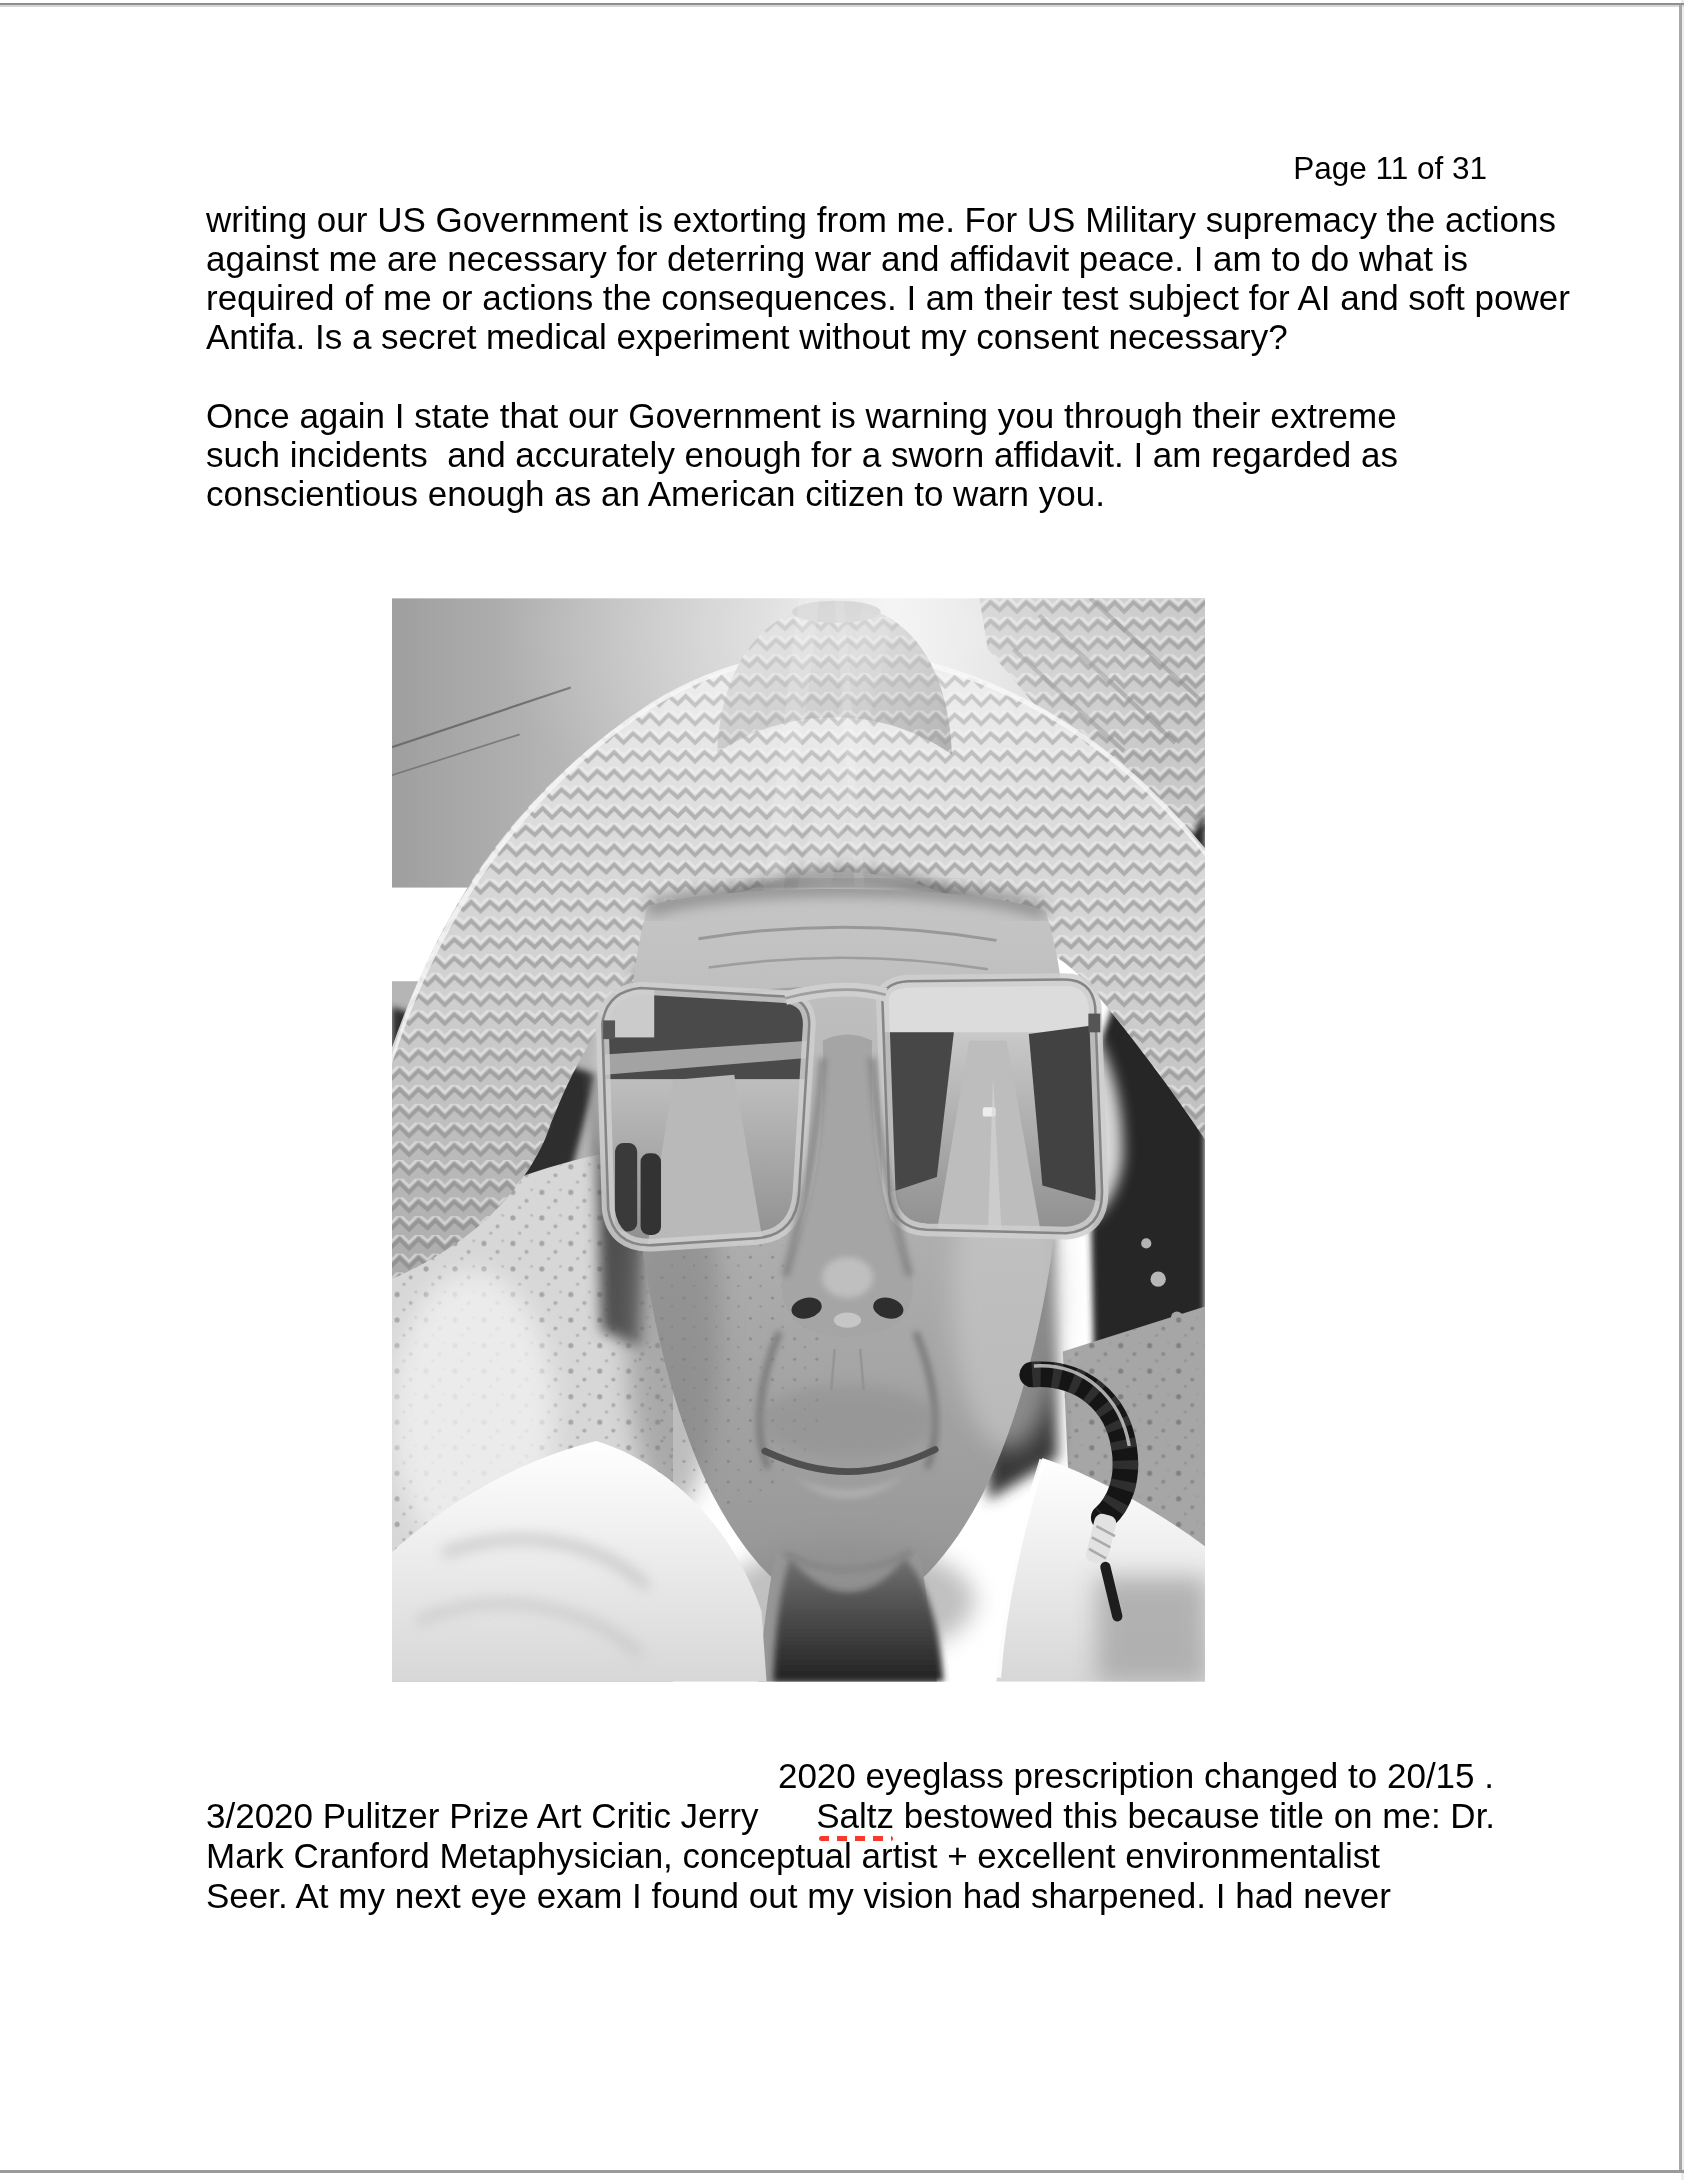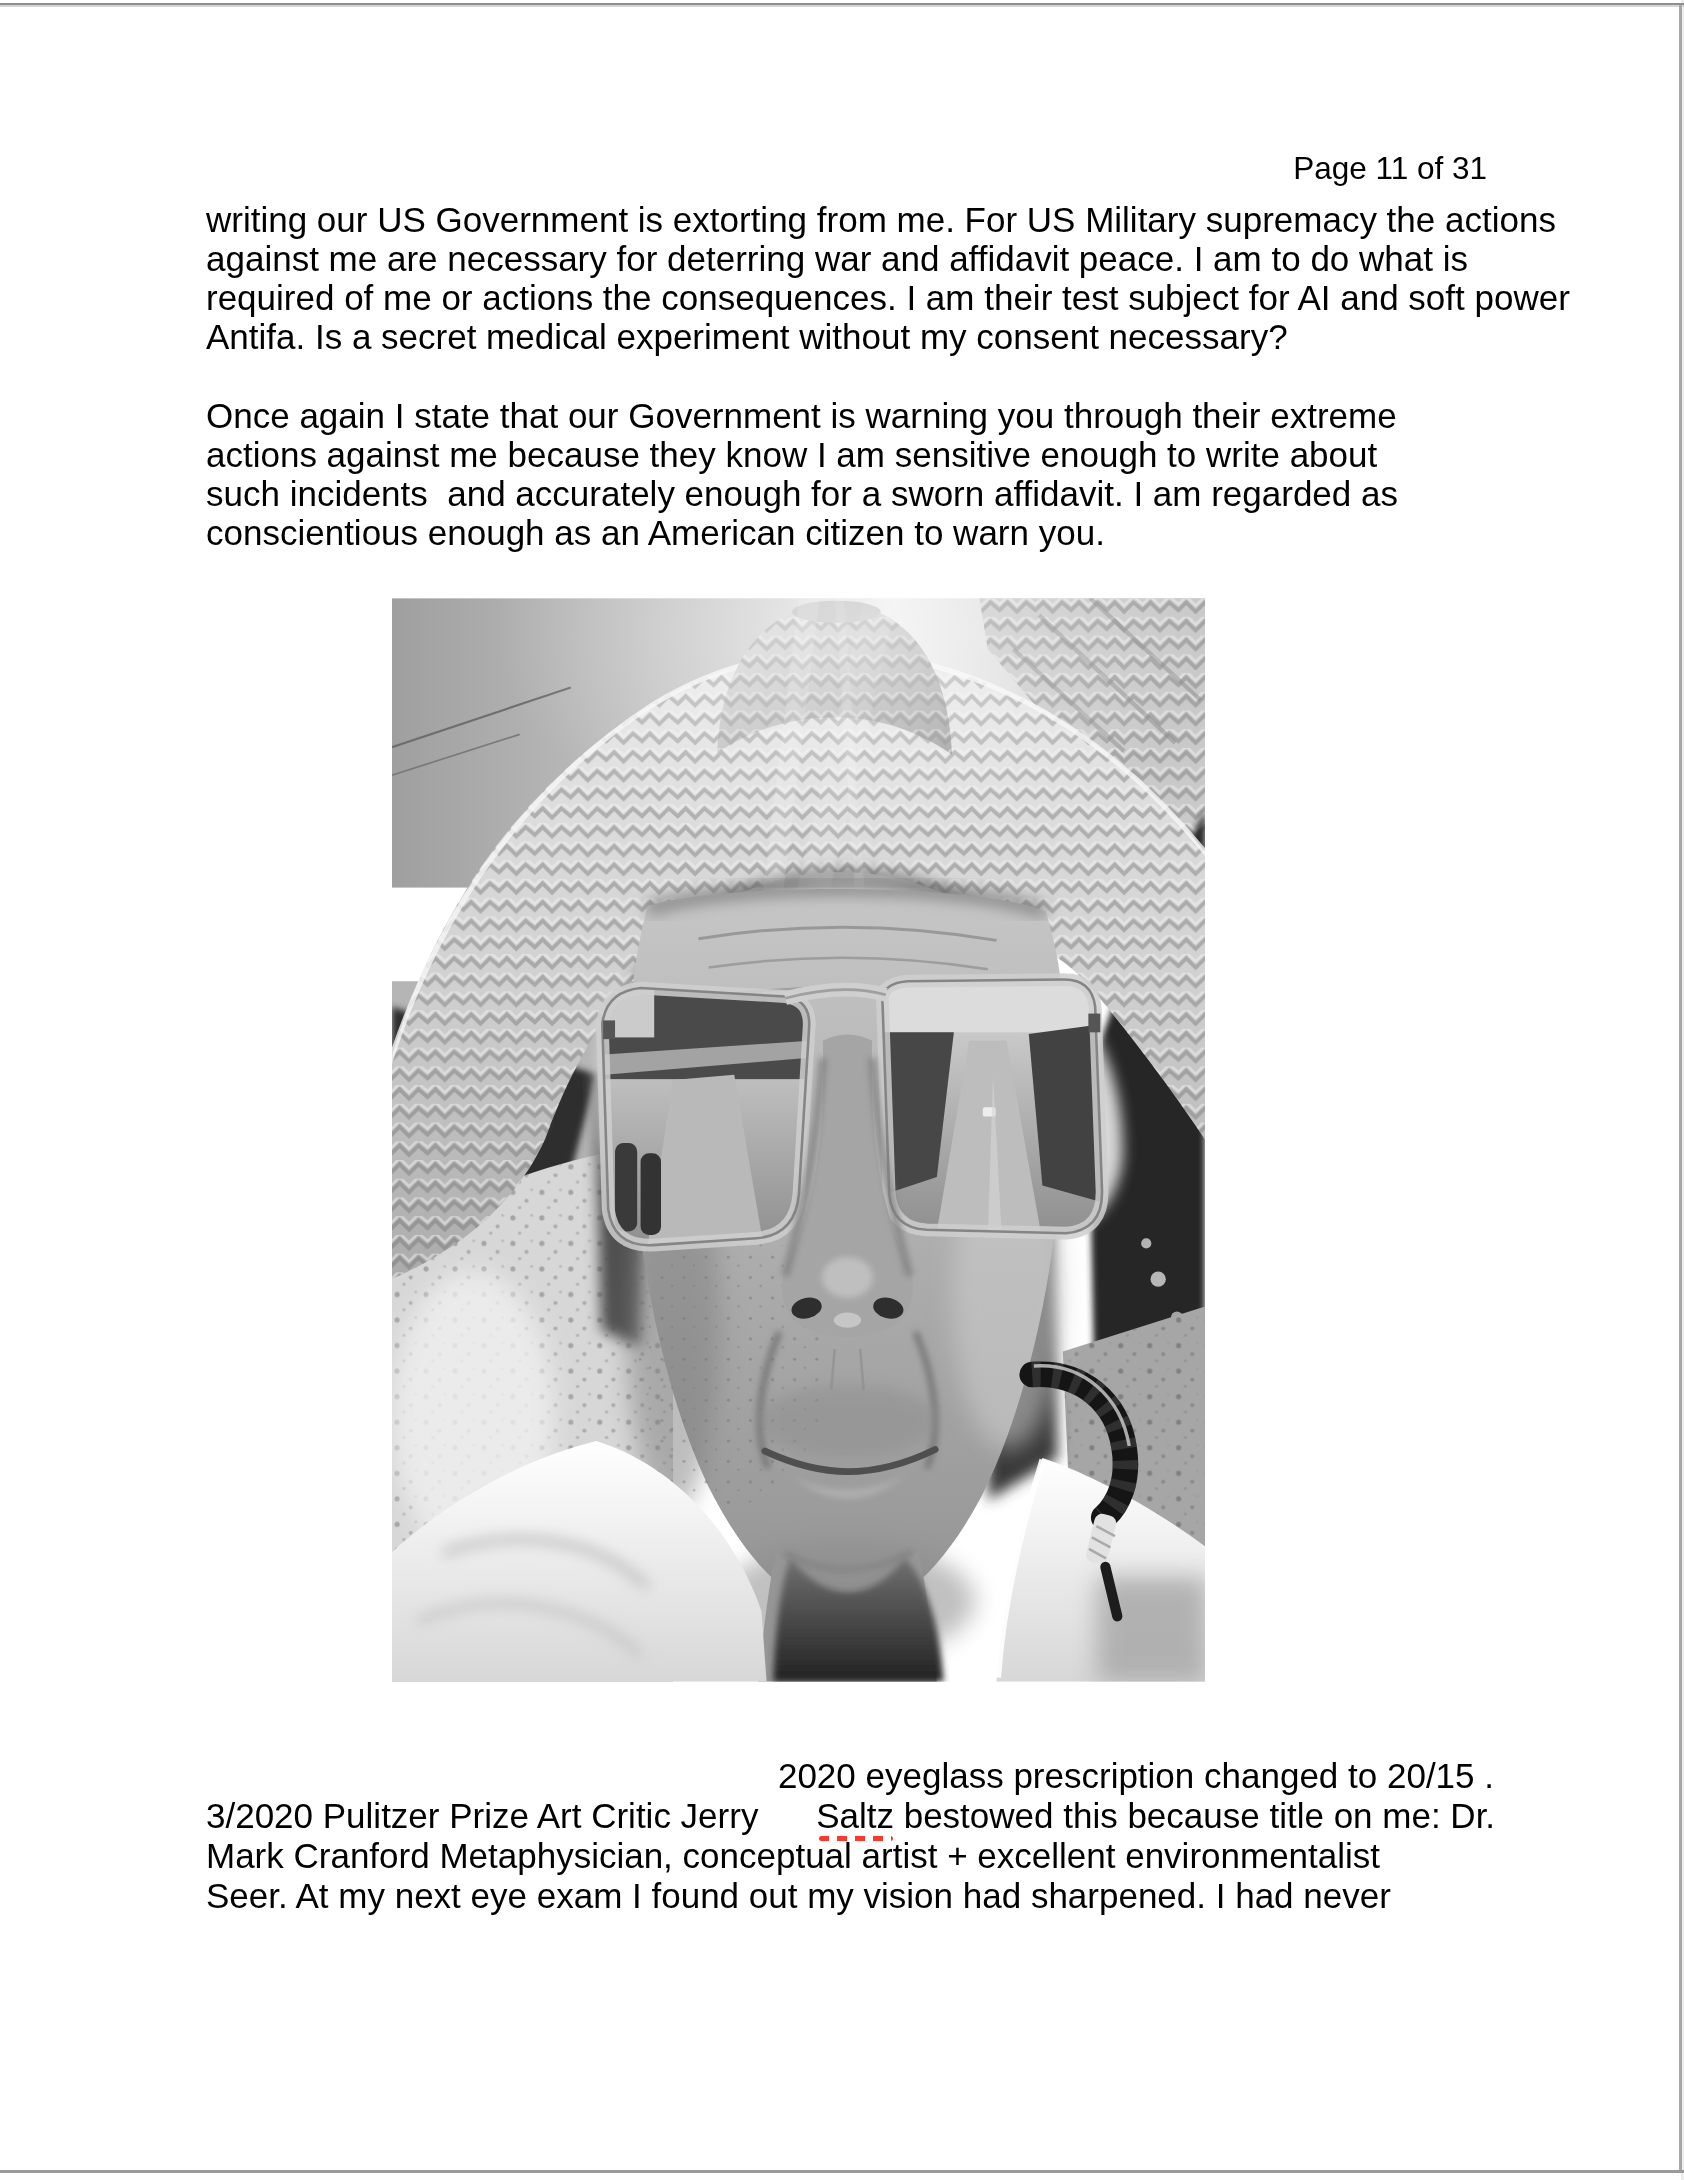--- a/index.html
+++ b/index.html
@@ -37,21 +37,20 @@
 
   <div id="para1" class="bodyblock">
     <div class="pline">writing our US Government is extorting from me. For US Military supremacy the actions</div>
     <div class="pline">against me are necessary for deterring war and affidavit peace. I am to do what is</div>
     <div class="pline">required of me or actions the consequences. I am their test subject for AI and soft power</div>
     <div class="pline">Antifa. Is a secret medical experiment without my consent necessary?</div>
   </div>
 
   <div id="para2" class="bodyblock">
     <div class="pline">Once again I state that our Government is warning you through their extreme</div>
-    <div class="pline">actions against me because they know I am sensitive enough to write about</div>
     <div class="pline">such incidents  and accurately enough for a sworn affidavit. I am regarded as</div>
     <div class="pline">conscientious enough as an American citizen to warn you.</div>
   </div>
 
   <div id="photo-wrap">
     <svg width="813" height="1084" viewBox="0 0 955 1273" xmlns="http://www.w3.org/2000/svg" role="img" aria-label="Black-and-white selfie of an older man wearing a wide-brim woven straw sombrero and clear-framed sunglasses that reflect a tree-lined road; white open-collar shirt, black cord on right shoulder; sunlit gravel road and bushes behind his left side, dark foliage behind his right">
       <defs>
         <linearGradient id="gSky" x1="0" y1="0" x2="1" y2="0">
           <stop offset="0" stop-color="#9f9f9f"></stop>
             <stop offset=".45" stop-color="#cfcfcf"></stop>

